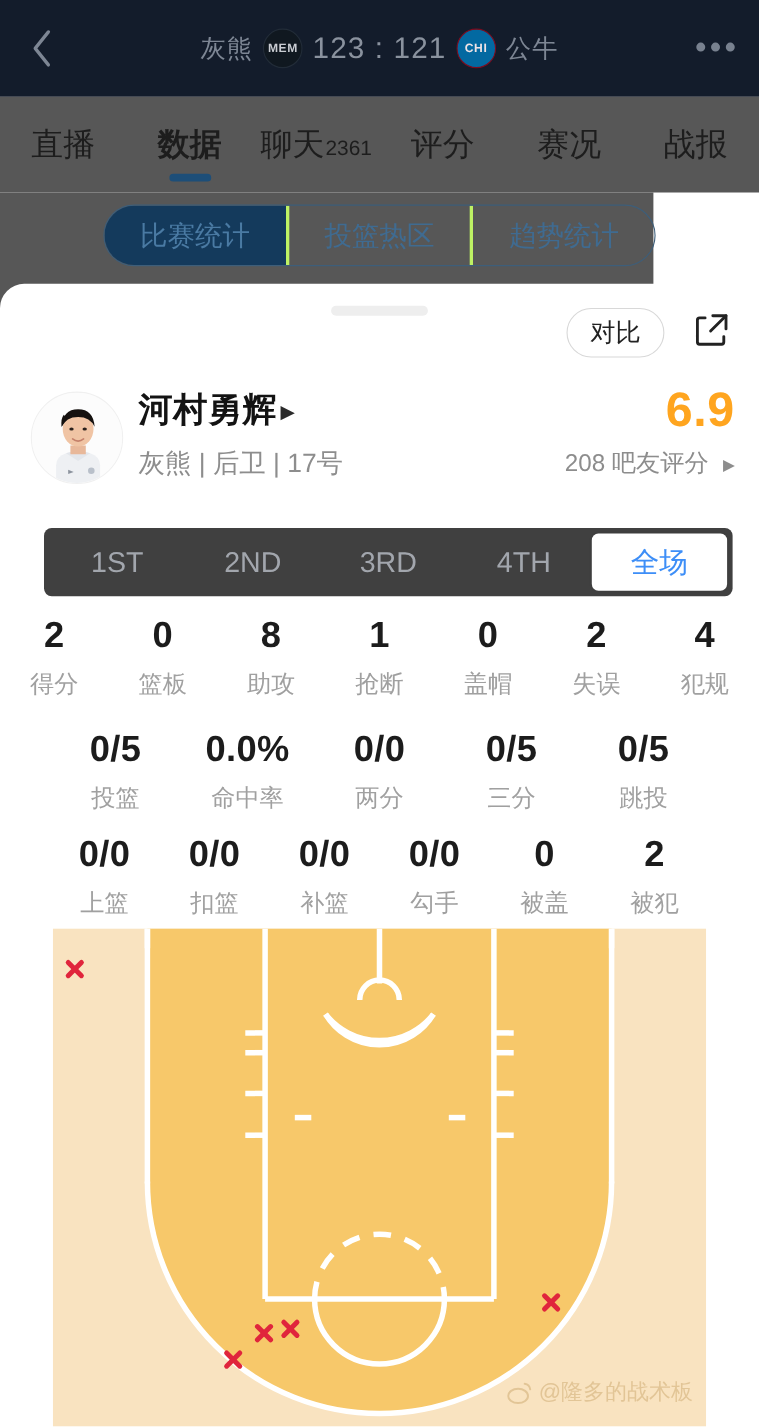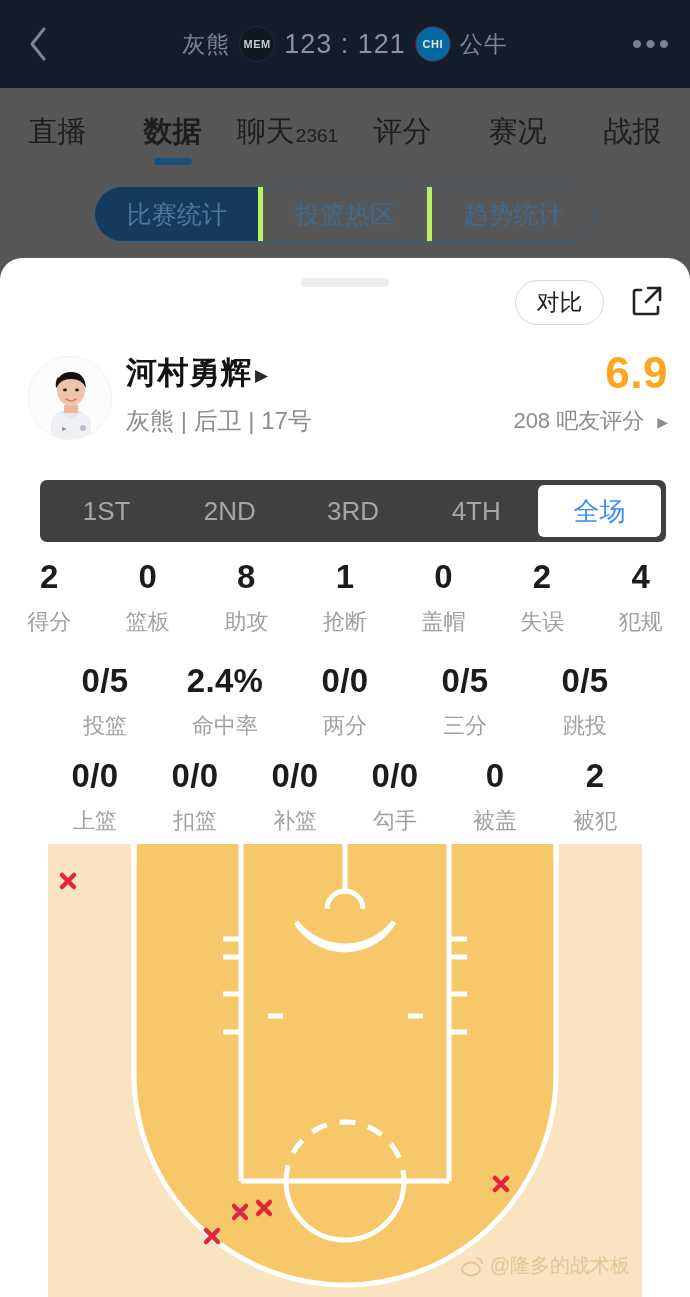--- a/index.html
+++ b/index.html
@@ -52,33 +52,33 @@
     font-size:29px; color:#1d1d1d;
   }
   .tab.active { font-weight:700; }
   .tab .badge { font-size:19px; margin-left:1px; align-self:center; position:relative; top:4px; }
   .tab .underline {
     position:absolute; bottom:10px; left:50%; transform:translateX(-50%);
     width:38px; height:7px; border-radius:4px; background:#1d4e78;
   }
 
   .segments-wrap {
-    position:absolute; left:0; top:175px; width:690px; height:105px;
+    position:absolute; left:0; top:175px; width:594px; height:105px;
     background:#575757;
   }
   .segments {
     position:absolute; left:94px; top:11px; width:502px; height:56px;
     border:1px solid #3d5e7a; border-radius:28px; display:flex; overflow:hidden;
   }
   .seg {
     flex:1; display:flex; align-items:center; justify-content:center;
     font-size:25px; color:#3f6versions;
   }
   .seg { color:#3f6b91; }
-  .seg + .seg { border-left:5px solid #bef264; }
+  .seg + .seg { border-left:3px solid #bef264; }
   .seg.active { background:#143a5c; color:#4a7aa3; }
 
   
   .sheet {
     position:absolute; left:0; top:258px; width:690px; height:1039px;
     background:#ffffff;
     border-radius:22px 22px 0 0;
     overflow:hidden;
   }
   .drag-handle {
@@ -330,21 +330,21 @@
     </div>
   </div>
 
   <div class="stat-grid row2">
     <div class="stat-row">
       <div class="stat-cell">
         <div class="stat-val">0/5</div>
         <div class="stat-lbl">投篮</div>
       </div>
       <div class="stat-cell">
-        <div class="stat-val">2.4%</div>
+        <div class="stat-val">0.0%</div>
         <div class="stat-lbl">命中率</div>
       </div>
       <div class="stat-cell">
         <div class="stat-val">0/0</div>
         <div class="stat-lbl">两分</div>
       </div>
       <div class="stat-cell">
         <div class="stat-val">0/5</div>
         <div class="stat-lbl">三分</div>
       </div>

